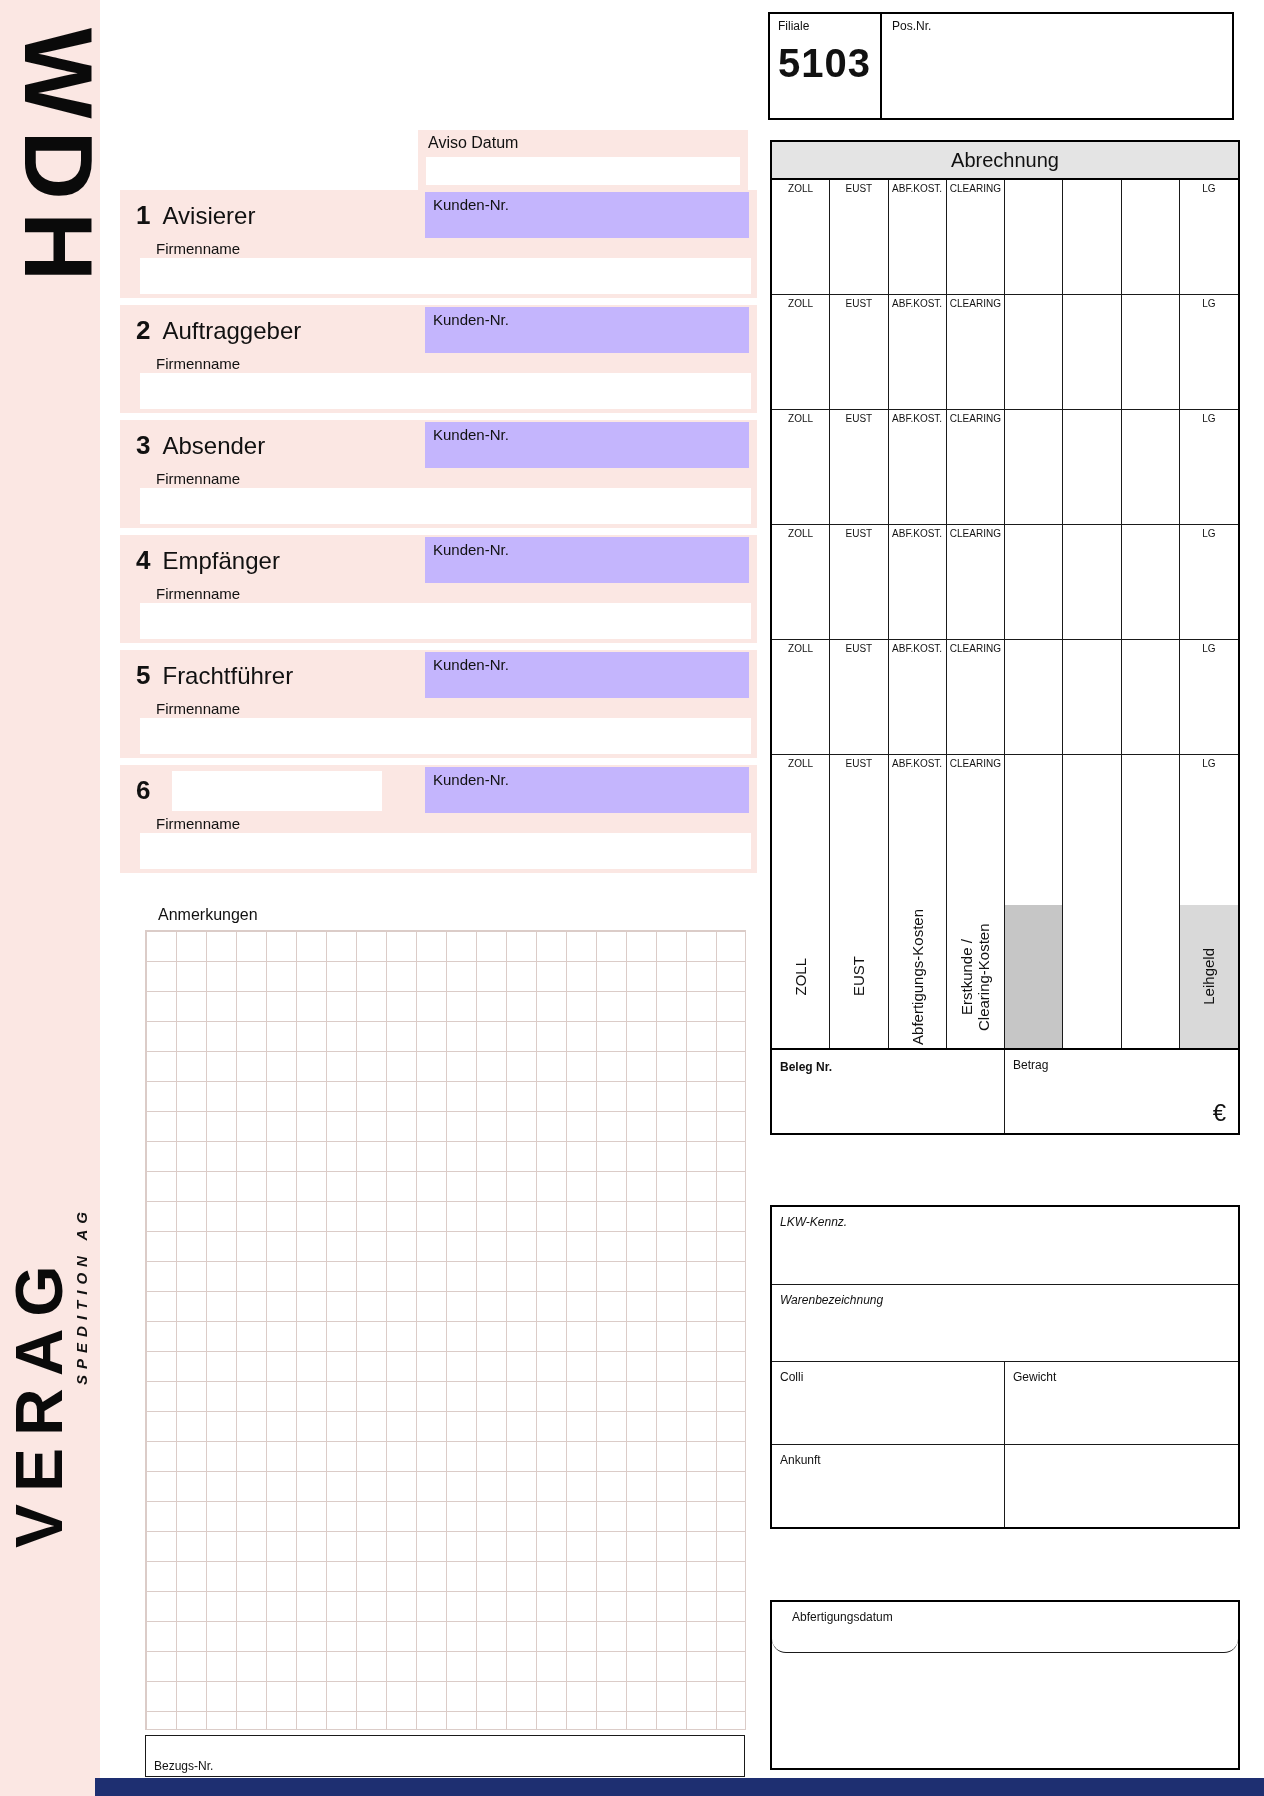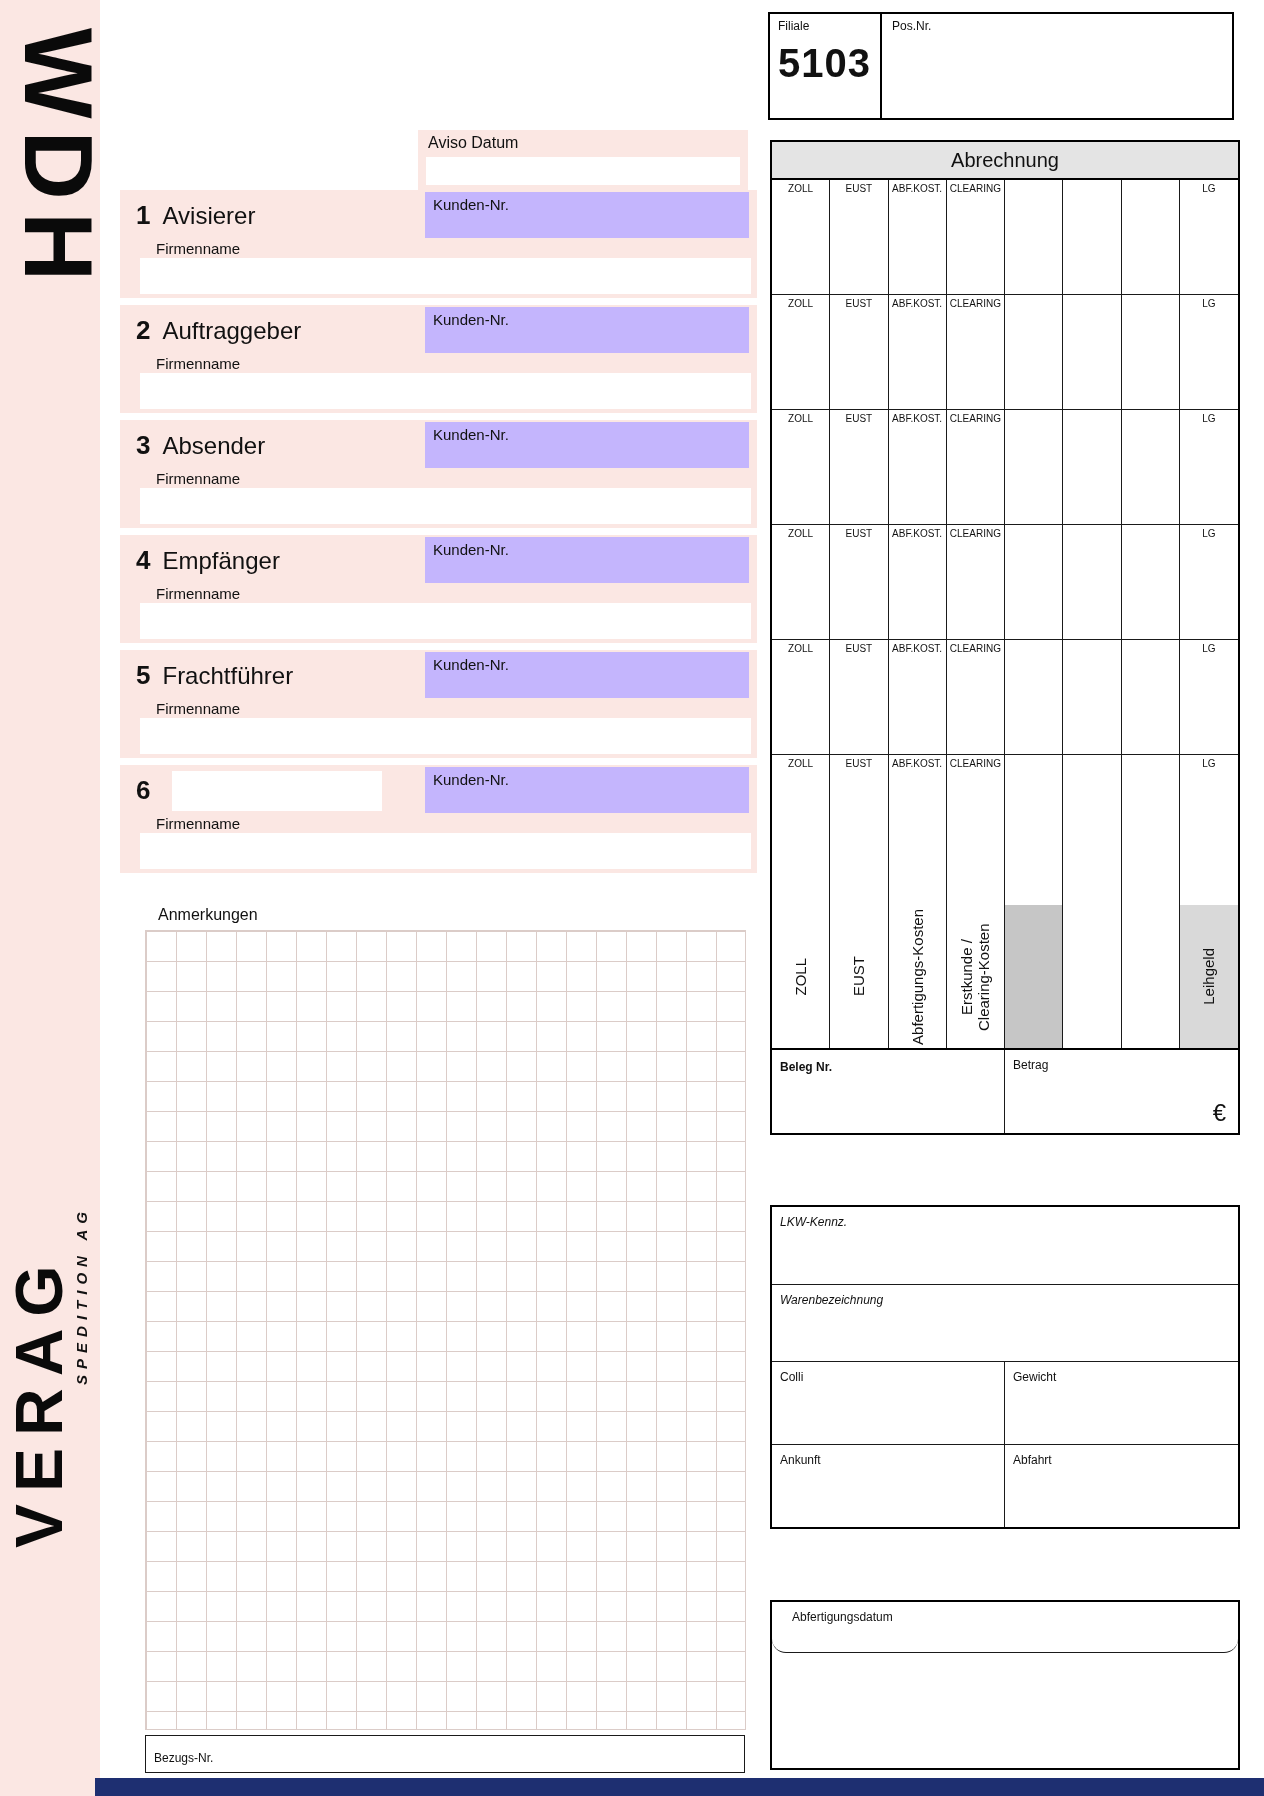--- a/index.html
+++ b/index.html
@@ -57,21 +57,21 @@
     background-size:30px 30px;background-color:#fff;}
   .ship-group{position:absolute;left:770px;top:1205px;width:470px;border:2px solid #000;background:#fff;}
   .ship-row{border-bottom:1.5px solid var(--line);padding:5px 8px;font-style:italic;}
   .ship-split{display:grid;grid-template-columns:1fr 1fr;border-bottom:1.5px solid var(--line);}
   .ship-split.nb{border-bottom:none;}
   .ship-split>div{padding:5px 8px;}
   .ship-split>div:first-child{border-right:1.5px solid var(--line);}
   .proc-group{position:absolute;left:770px;top:1600px;width:470px;height:170px;border:2px solid #000;background:#fff;}
   .proc-row1{height:51px;border-bottom:1.5px solid var(--line);padding:5px 20px;border-radius:14px;}
   .proc-row2{height:115px;padding:5px 8px;}
-  .bezugs{position:absolute;left:145px;top:1735px;width:600px;height:38px;border:1.5px solid var(--line);padding:12px 8px;background:#fff;}
+  .bezugs{position:absolute;left:145px;top:1735px;width:600px;height:38px;border:1.5px solid var(--line);padding:20px 8px;background:#fff;}
   .blue-bar{position:absolute;left:95px;top:1778px;width:1169px;height:18px;background:var(--blue_bar);}
 </style>
 </head>
 <body>
 
 <div class="page">
 
   <div class="side-strip"></div>
   <div class="wdh">WDH</div>
   <div class="verag-wrap">
@@ -367,23 +367,20 @@
         <span class="small-label">Colli</span>
       </div>
       <div>
         <span class="small-label">Gewicht</span>
       </div>
     </div>
     <div class="ship-split nb" style="height:82px">
       <div>
         <span class="small-label">Ankunft</span>
       </div>
-      <div>
-        <span class="small-label">Abfahrt</span>
-      </div>
     </div>
   </div>
 
   <div class="proc-group">
     <div class="proc-row1">
       <span class="small-label">Abfertigungsdatum</span>
     </div>
   </div>
 
   <div class="bezugs">

